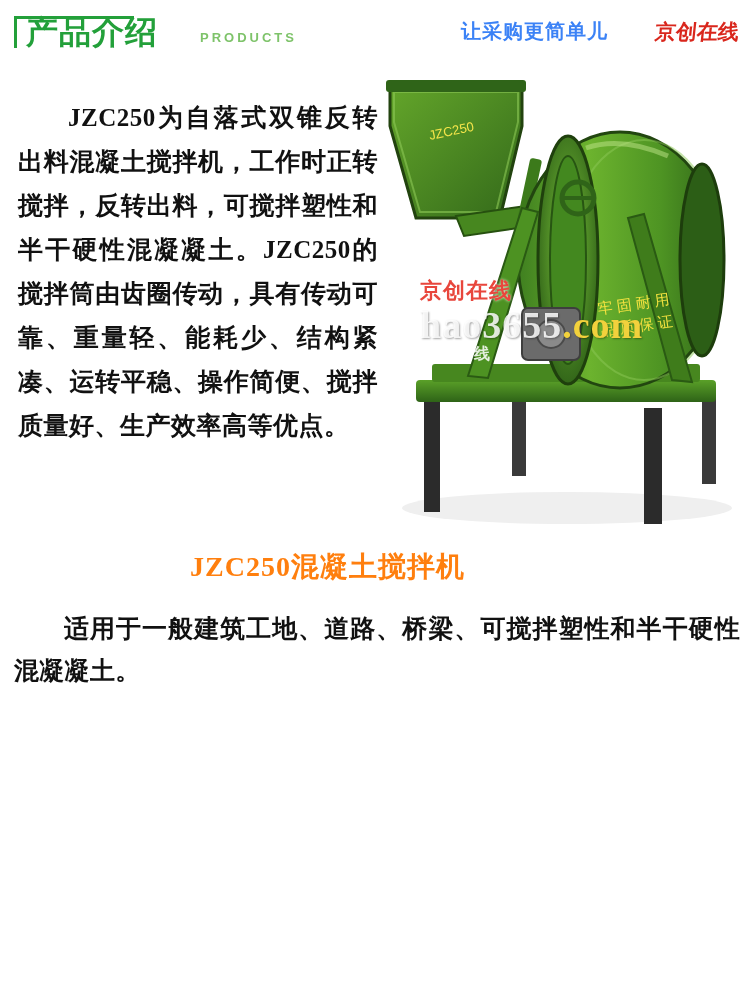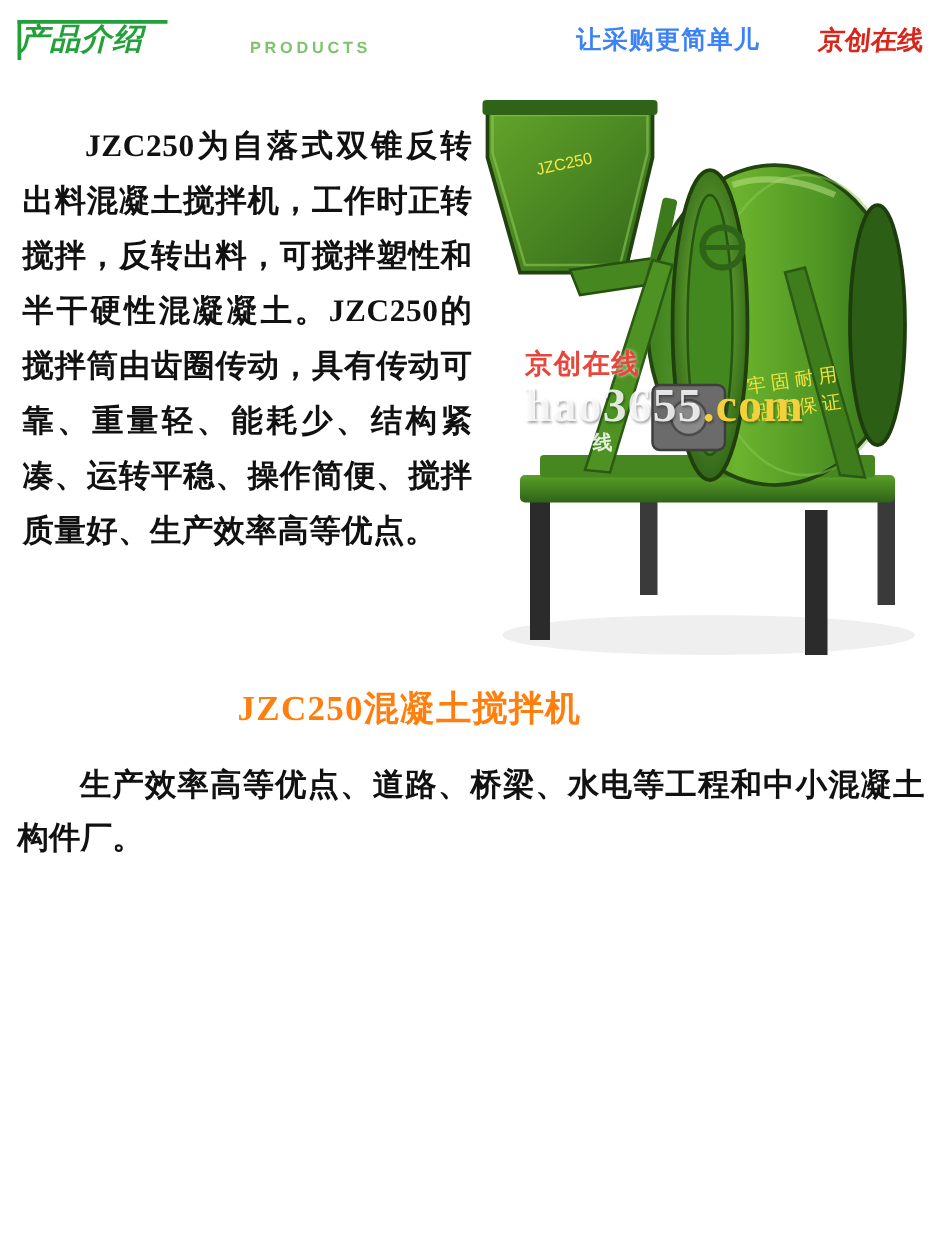--- a/index.html
+++ b/index.html
@@ -28,28 +28,27 @@
     left: 14px;
     top: 16px;
     width: 120px;
     height: 32px;
     border-top: 3px solid #23a03a;
     border-left: 3px solid #23a03a;
     box-sizing: border-box;
   }
   .header-title {
     position: absolute;
-    left: 15px;
+    left: 26px;
     top: 16px;
-    font-size: 24px;
+    font-size: 32px;
     font-weight: bold;
     color: #23a03a;
     letter-spacing: 1px;
     line-height: 32px;
-    font-style: italic;
   }
   .header-sub {
     position: absolute;
     left: 160px;
     top: 30px;
     font-size: 13px;
     color: #7ec36a;
     letter-spacing: 3px;
     font-weight: bold;
     margin-left: 40px;
@@ -260,14 +259,14 @@
   <div class="wm">
     <div class="wm-top">京创在线</div>
     <div class="wm-main"><span>hao3655</span><span class="dot">.com</span></div>
     <div class="wm-sub">京创在线</div>
   </div>
 </div>
 
 <div class="caption">JZC250混凝土搅拌机</div>
 
 <div class="body-copy">
-  <p>生产效率高等优点、道路、桥梁、水电等工程和中小混凝土构件厂。</p>
+  <p>适用于一般建筑工地、道路、桥梁、可搅拌塑性和半干硬性混凝凝土。</p>
 </div>
 
 </body></html>

